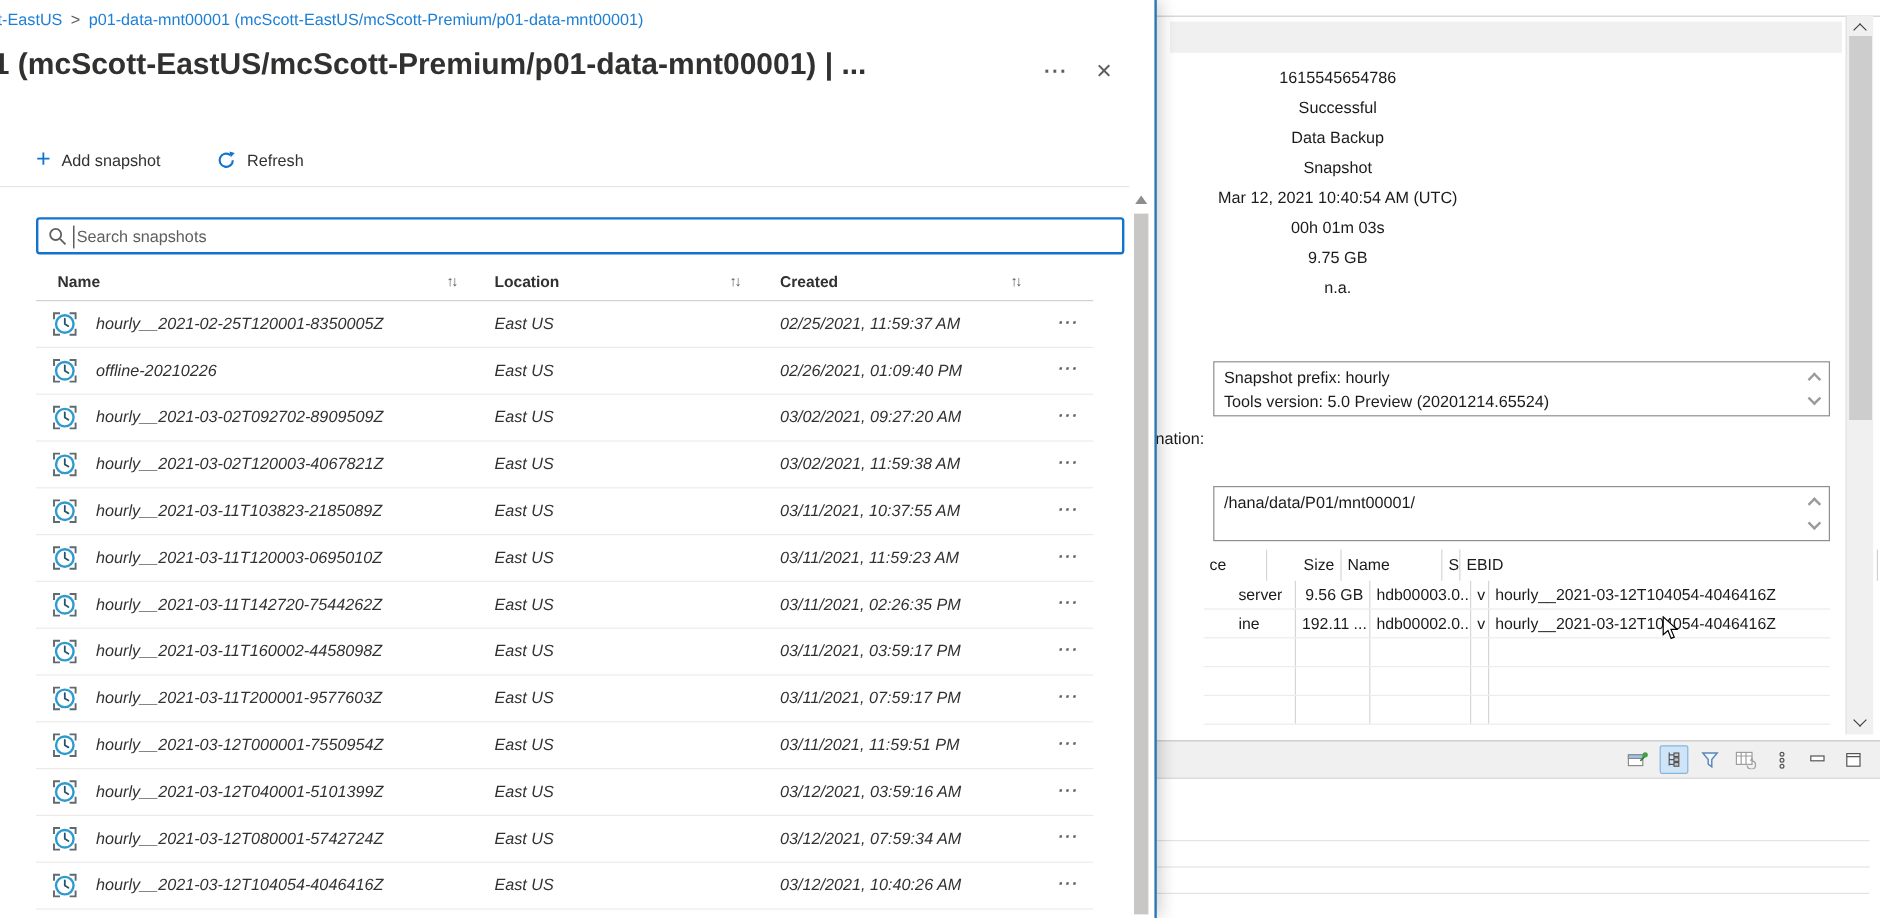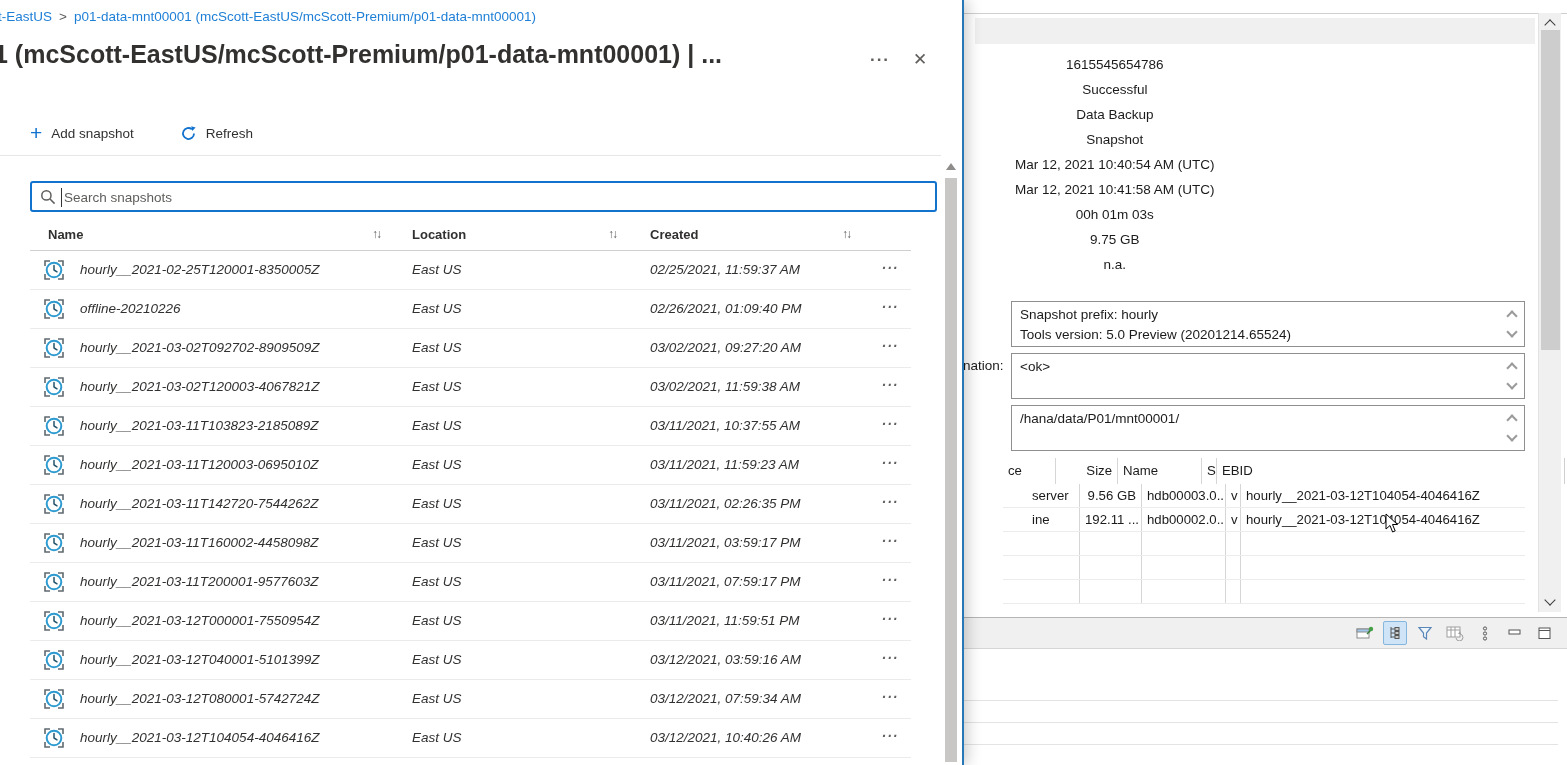--- a/index.html
+++ b/index.html
@@ -118,21 +118,20 @@
       <span class="val">1615545654786</span>
 
       <span class="val">Successful</span>
 
       <span class="val">Data Backup</span>
 
       <span class="val">Snapshot</span>
 
       <span class="val">Mar 12, 2021 10:40:54 AM (UTC)</span>
 
-      <span class="val">Mar 12, 2021 10:41:58 AM (UTC)</span>
 
       <span class="val">00h 01m 03s</span>
 
       <span class="val">9.75 GB</span>
 
       <span class="val">n.a.</span>
 
   </div>
 
   <div class="rbox rbox1">
@@ -141,27 +140,20 @@
       <span style="display:block">Tools version: 5.0 Preview (20201214.65524)</span>
     </div>
     <div class="spin">
         <i class="chev up"></i>
         <i class="chev down"></i>
       </div>
   </div>
 
   <span class="rlabel-frag">nation:</span>
 
-  <div class="rbox rbox2">
-    <div class="rbox-text"><span>&lt;ok&gt;</span></div>
-    <div class="spin">
-        <i class="chev up"></i>
-        <i class="chev down"></i>
-      </div>
-  </div>
 
   <div class="rbox rbox3">
     <div class="rbox-text"><span>/hana/data/P01/mnt00001/</span></div>
     <div class="spin">
         <i class="chev up"></i>
         <i class="chev down"></i>
       </div>
   </div>
 
   <div class="ftable">

